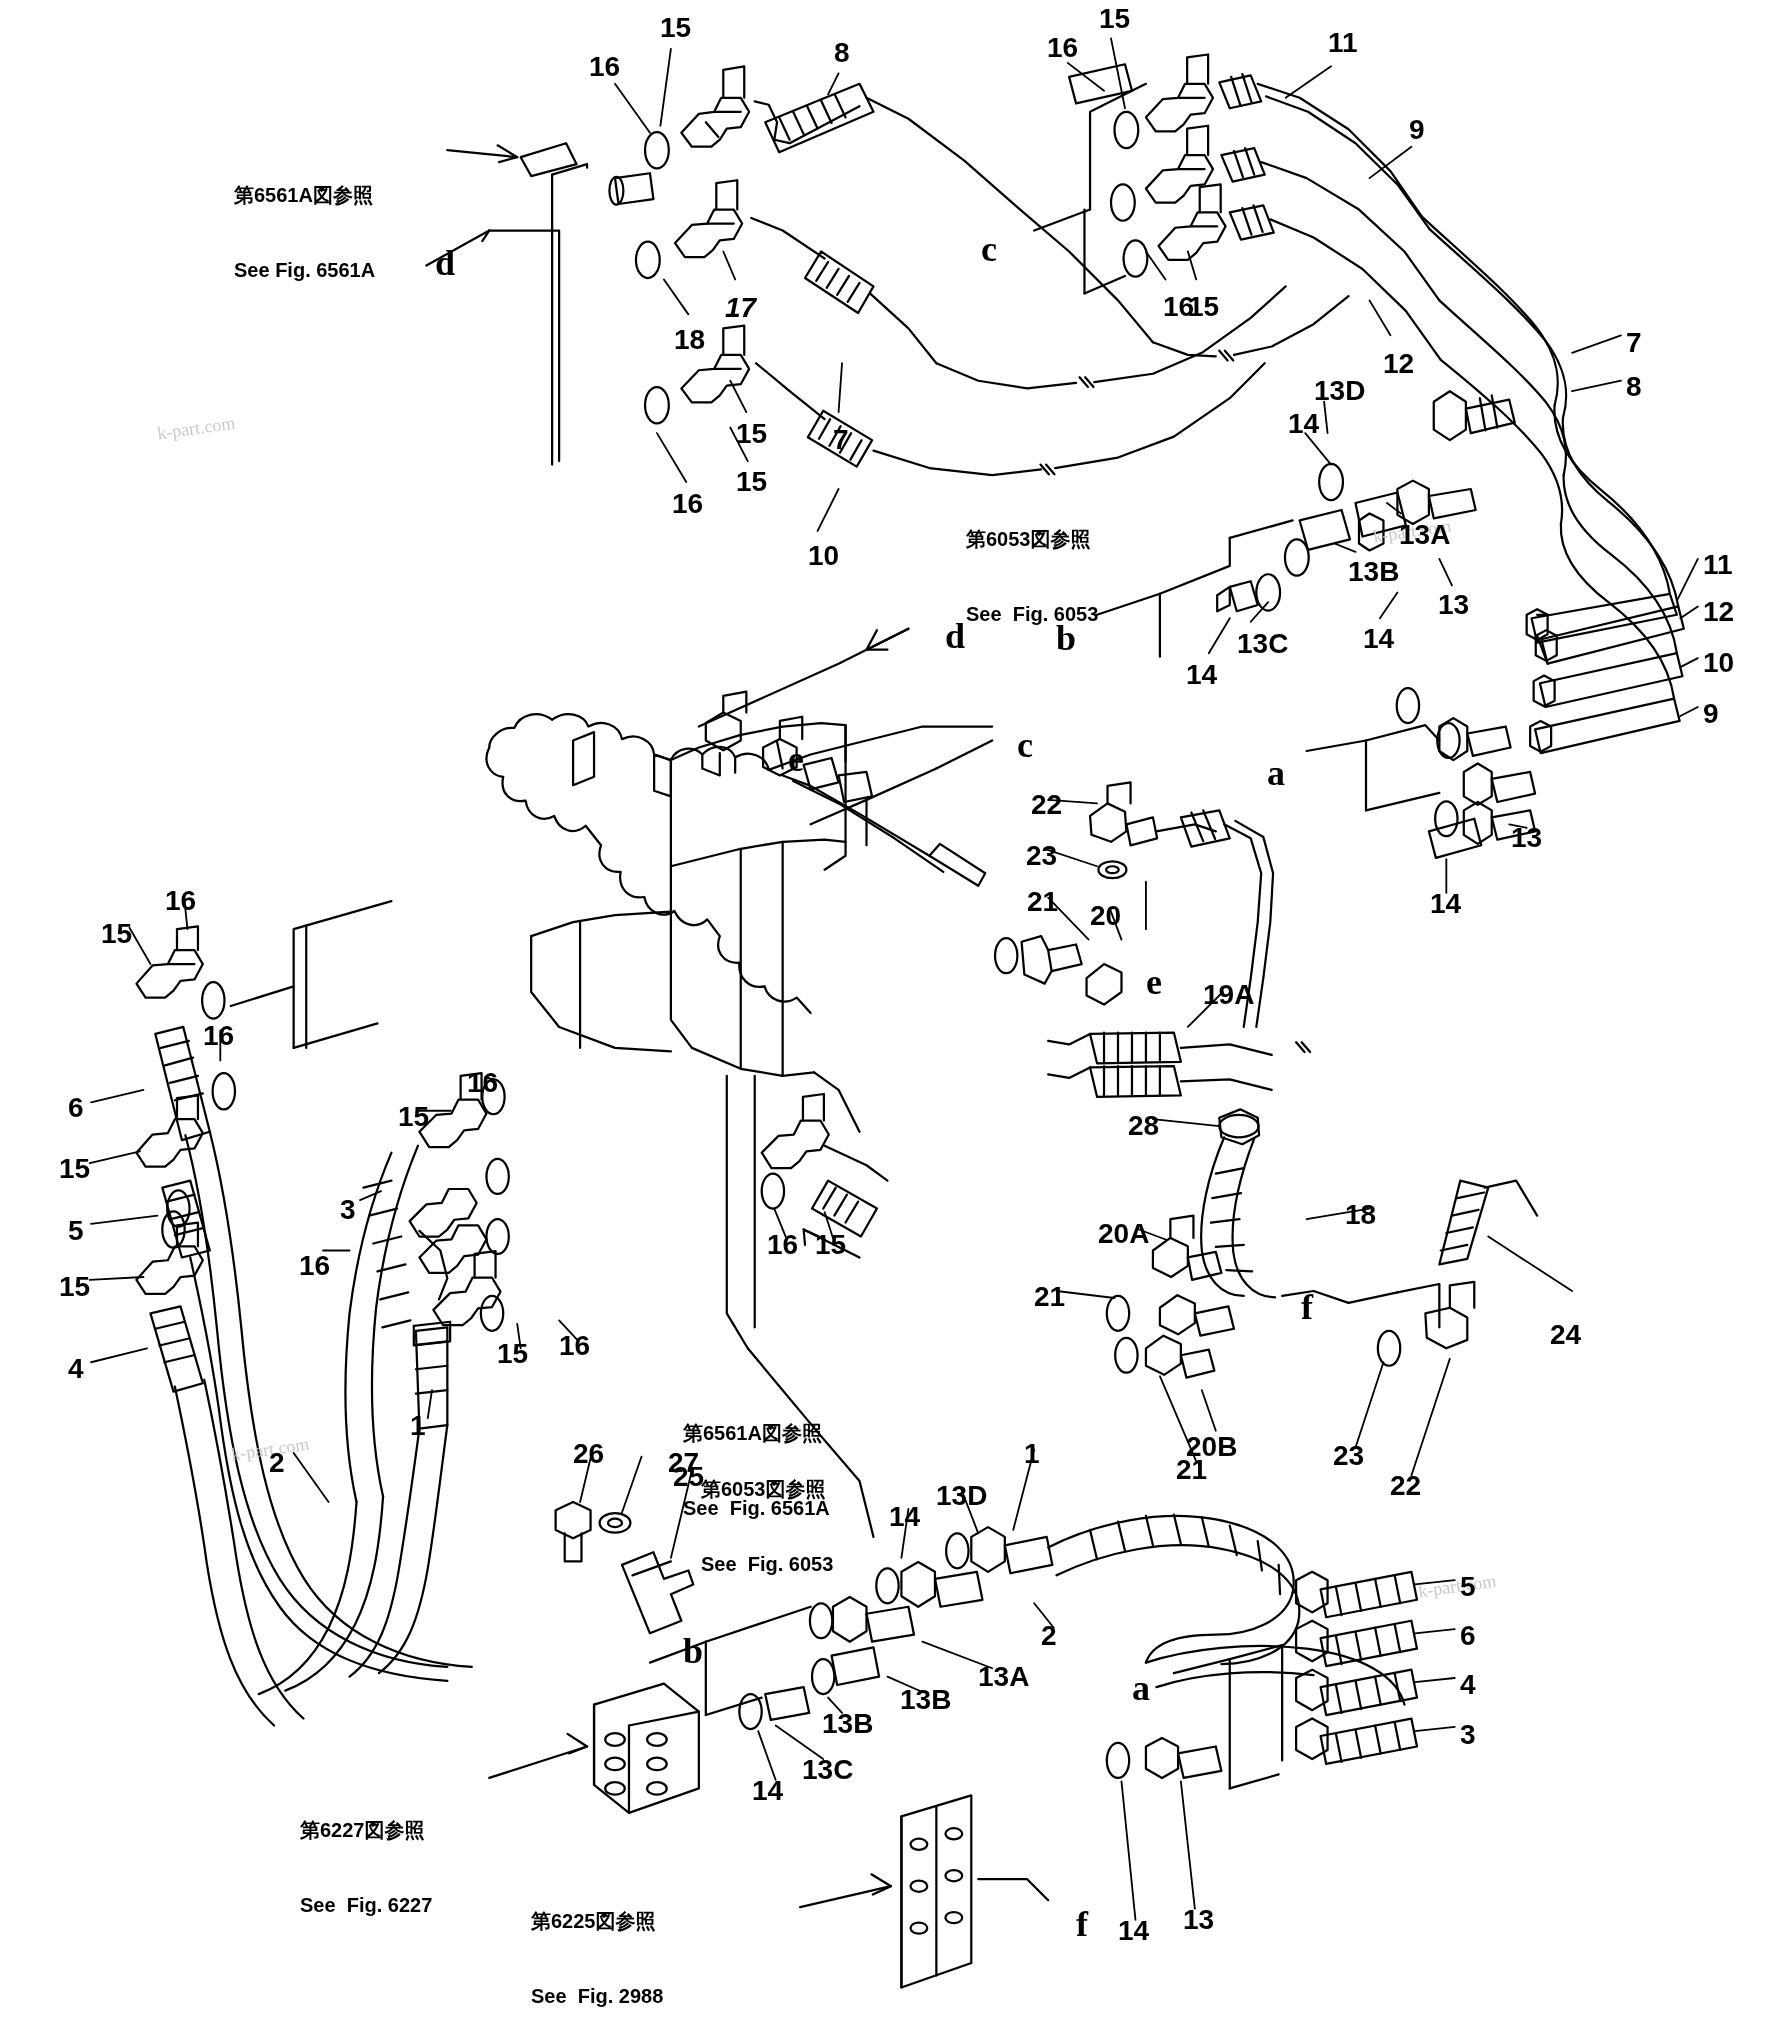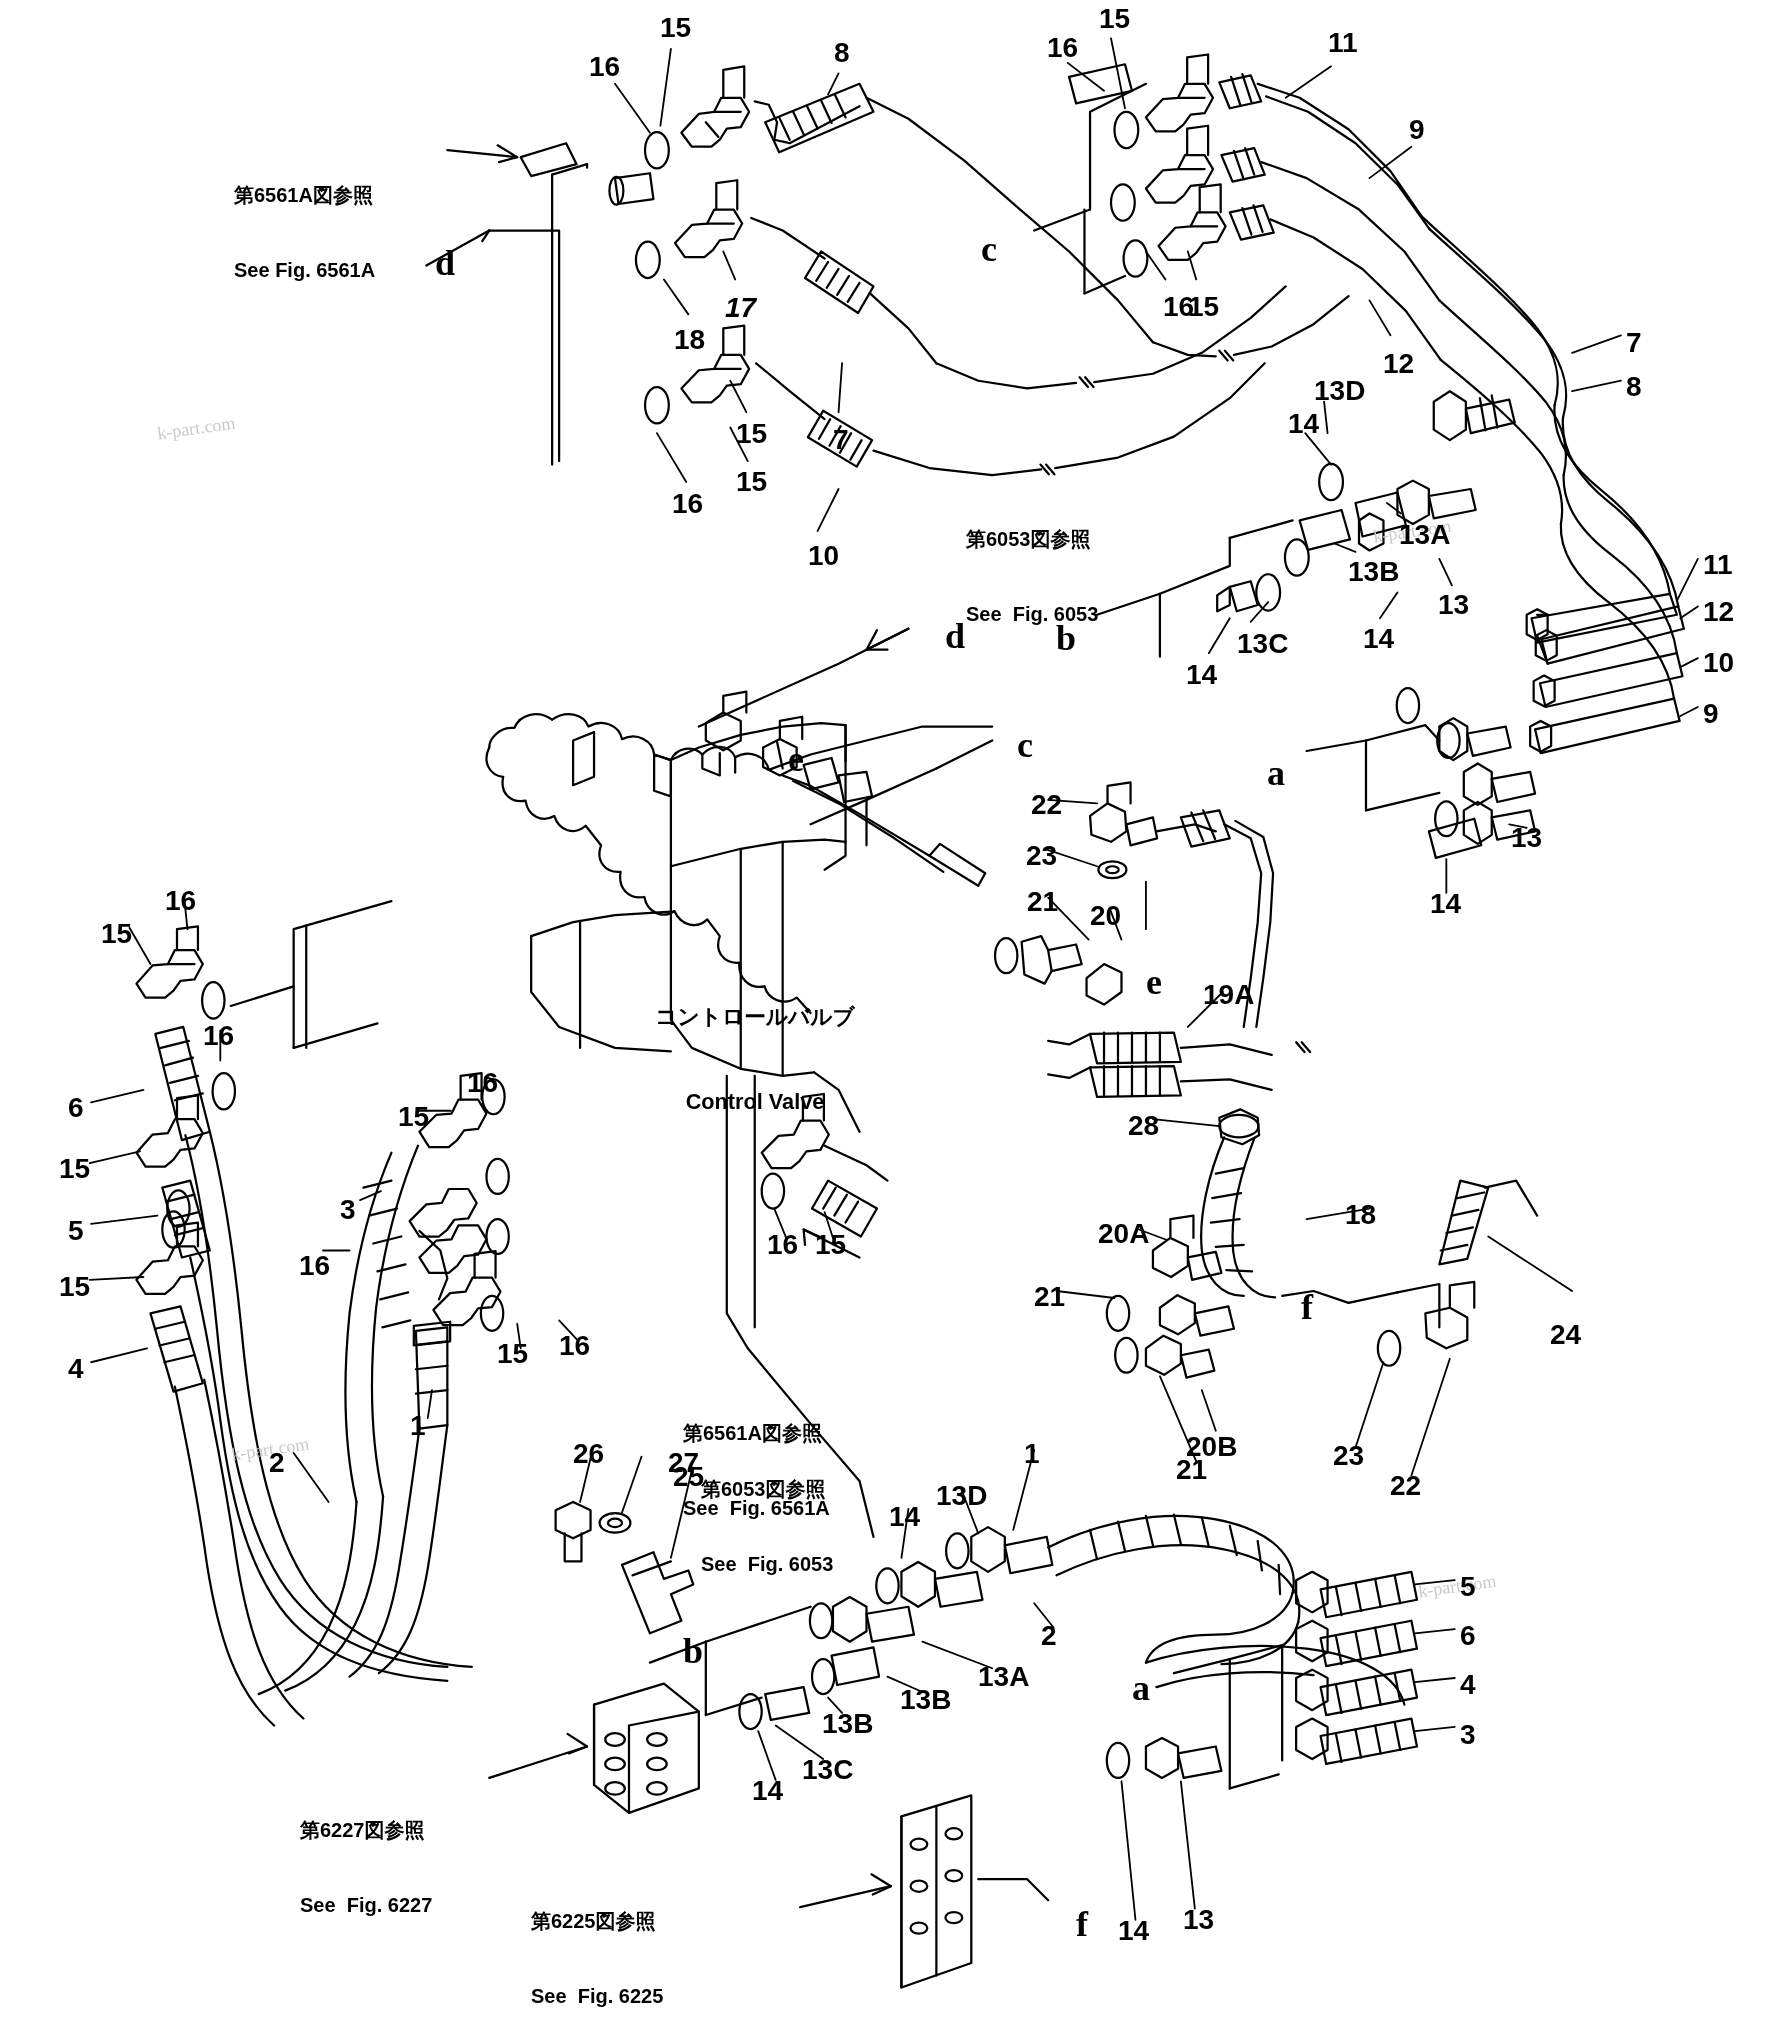--- a/index.html
+++ b/index.html
@@ -583,24 +583,20 @@
         <path d="M1625 2748 L1605 2550"></path>
       </g>
     </g>
   </svg>
 
   <div class="wm" style="left:157px;top:418px;">k-part.com</div>
   <div class="wm" style="left:1373px;top:521px;">k-part.com</div>
   <div class="wm" style="left:231px;top:1439px;">k-part.com</div>
   <div class="wm" style="left:1418px;top:1576px;">k-part.com</div>
 
-  <div class="lbl cv" style="left:650px;top:947px;width:210px;">
-    <div>コントロールバルブ</div>
-    <div>Control Valve</div>
-  </div>
 
   <div class="lbl ref" style="left:234px;top:133px;">
     <div>第6561A図参照</div>
     <div>See Fig. 6561A</div>
   </div>
   <div class="lbl ref" style="left:966px;top:477px;">
     <div>第6053図参照</div>
     <div>See  Fig. 6053</div>
   </div>
   <div class="lbl ref" style="left:683px;top:1371px;">
@@ -610,21 +606,21 @@
   <div class="lbl ref" style="left:701px;top:1427px;">
     <div>第6053図参照</div>
     <div>See  Fig. 6053</div>
   </div>
   <div class="lbl ref" style="left:300px;top:1768px;">
     <div>第6227図参照</div>
     <div>See  Fig. 6227</div>
   </div>
   <div class="lbl ref" style="left:531px;top:1859px;">
     <div>第6225図参照</div>
-    <div>See  Fig. 6225</div>
+    <div>See  Fig. 2988</div>
   </div>
 
   <div id="callouts">
       <div class="lbl num" style="left: 660px; top: 12.6px;">15</div>
       <div class="lbl num" style="left: 589px; top: 52px;">16</div>
       <div class="lbl num" style="left: 834px; top: 38px;">8</div>
       <div class="lbl num" style="left: 1099px; top: 3.5px;">15</div>
       <div class="lbl num" style="left: 1047px; top: 33px;">16</div>
       <div class="lbl num" style="left: 1328px; top: 28px;">11</div>
       <div class="lbl num" style="left: 1409px; top: 115px;">9</div>

